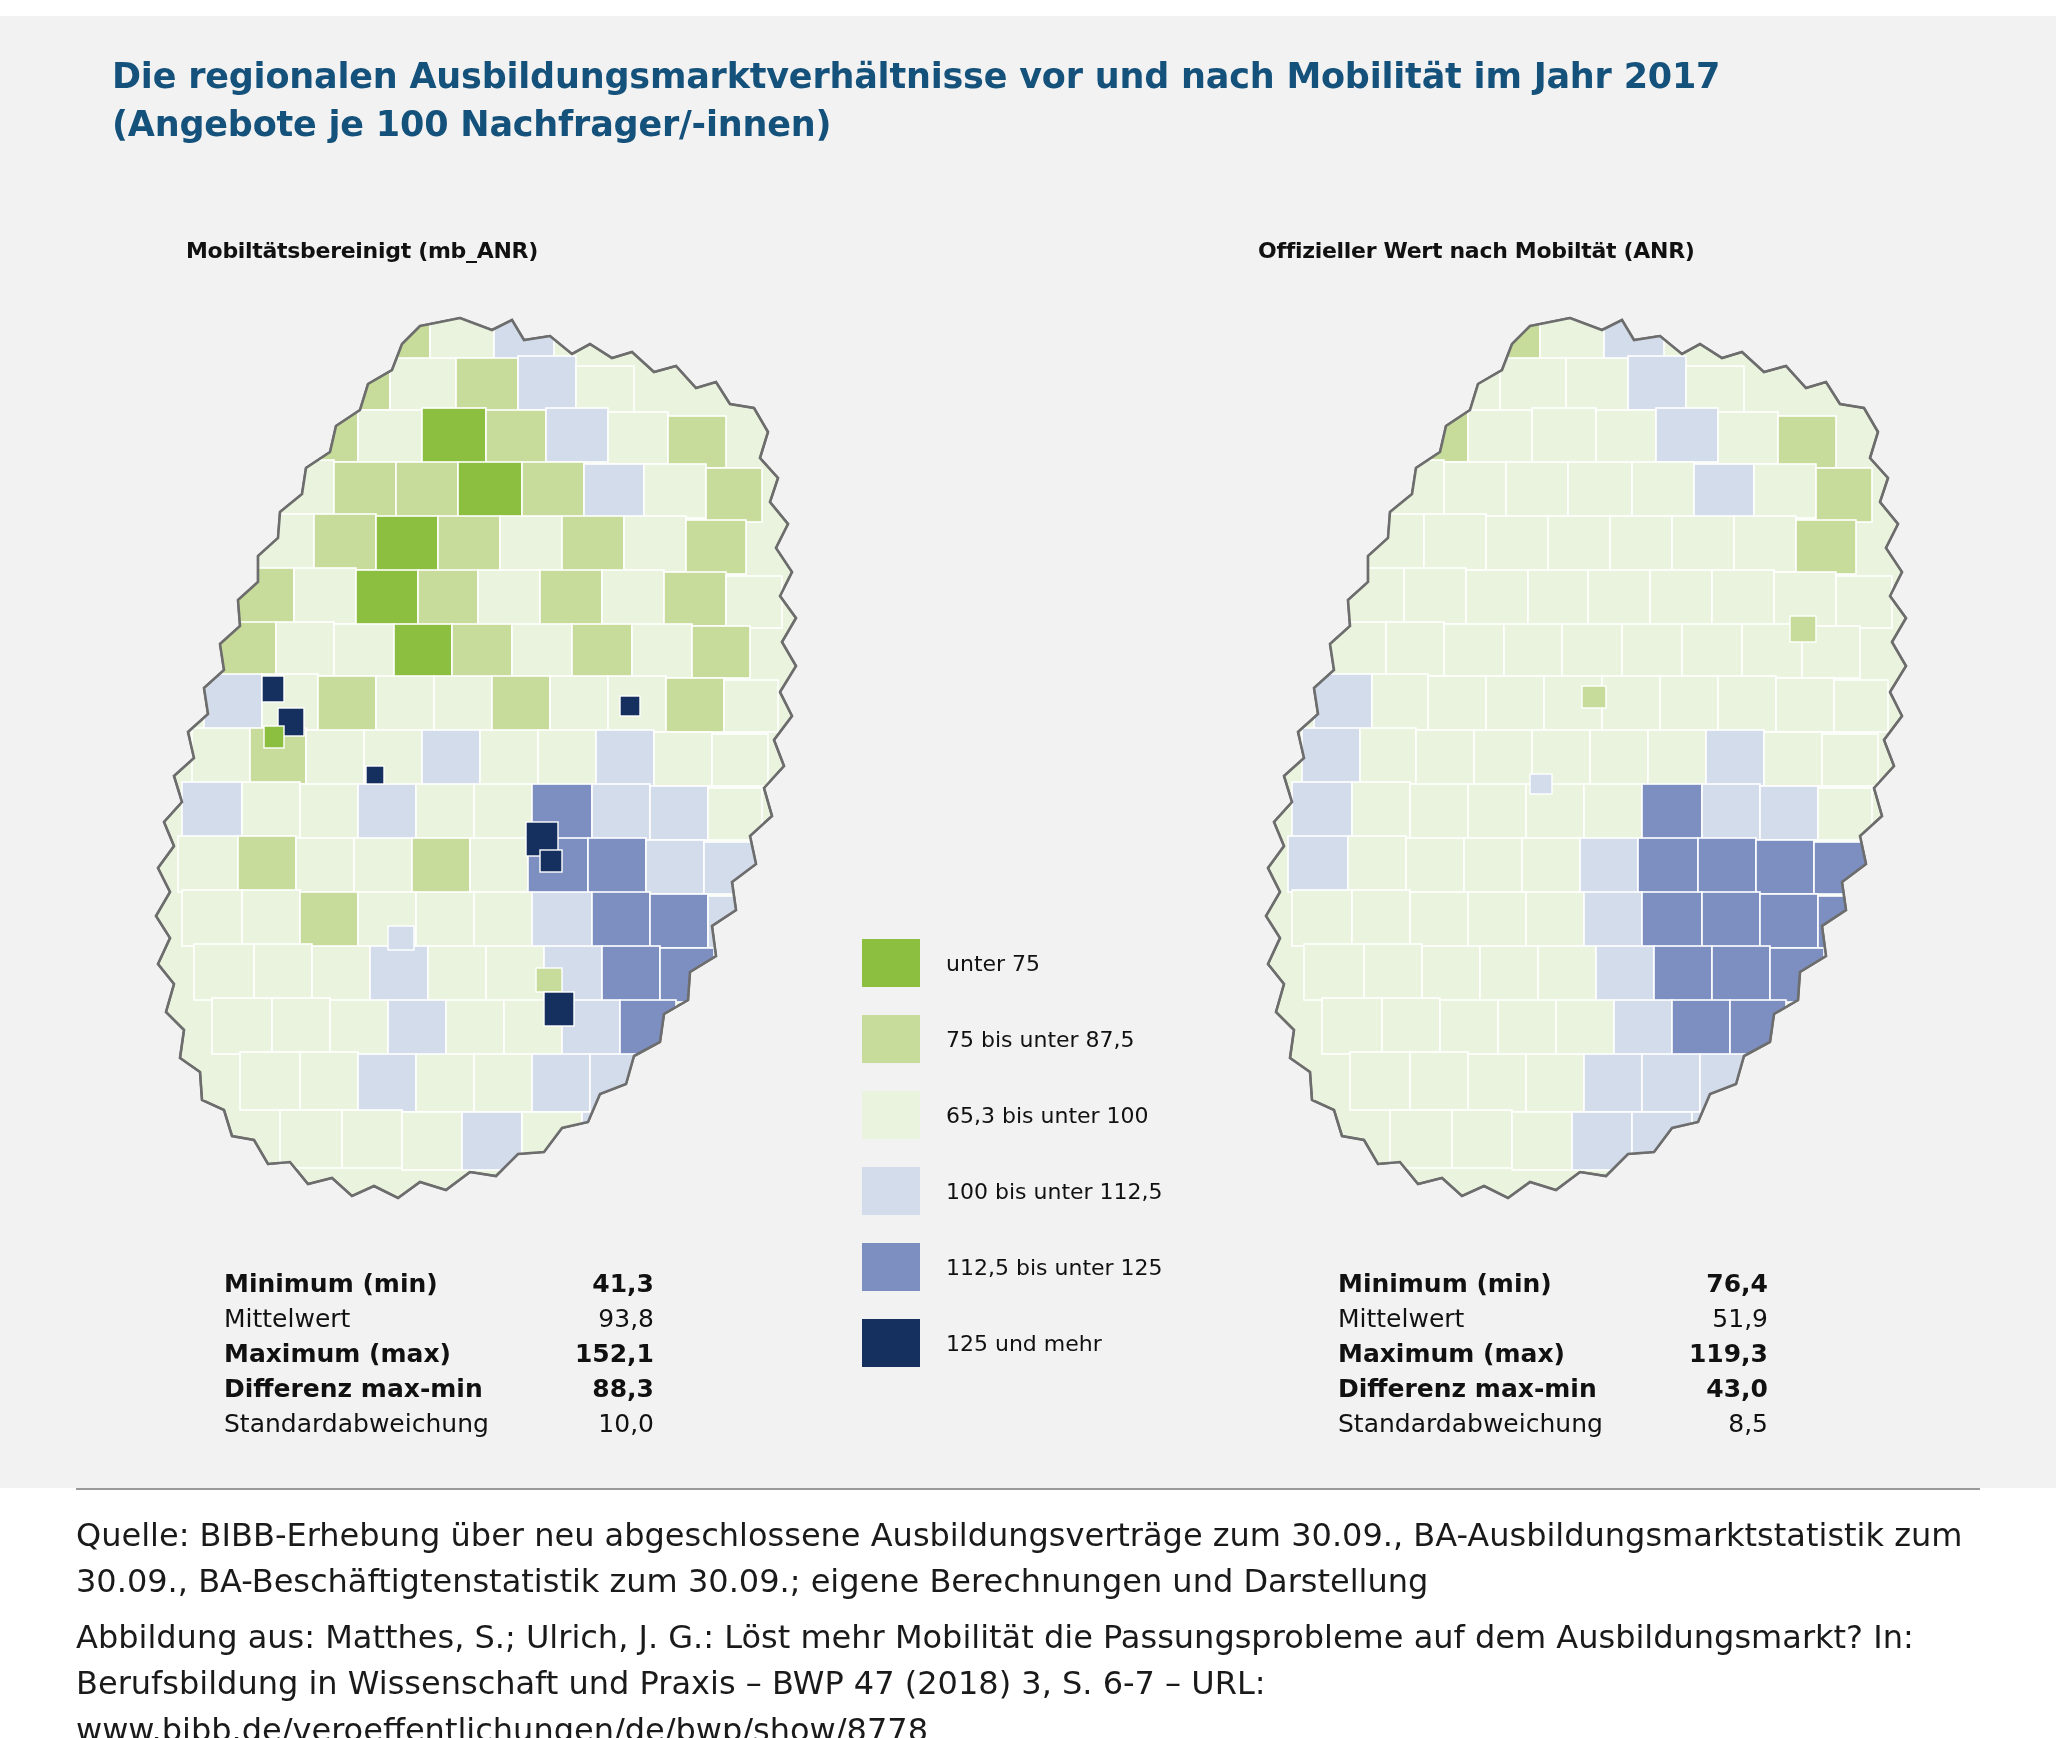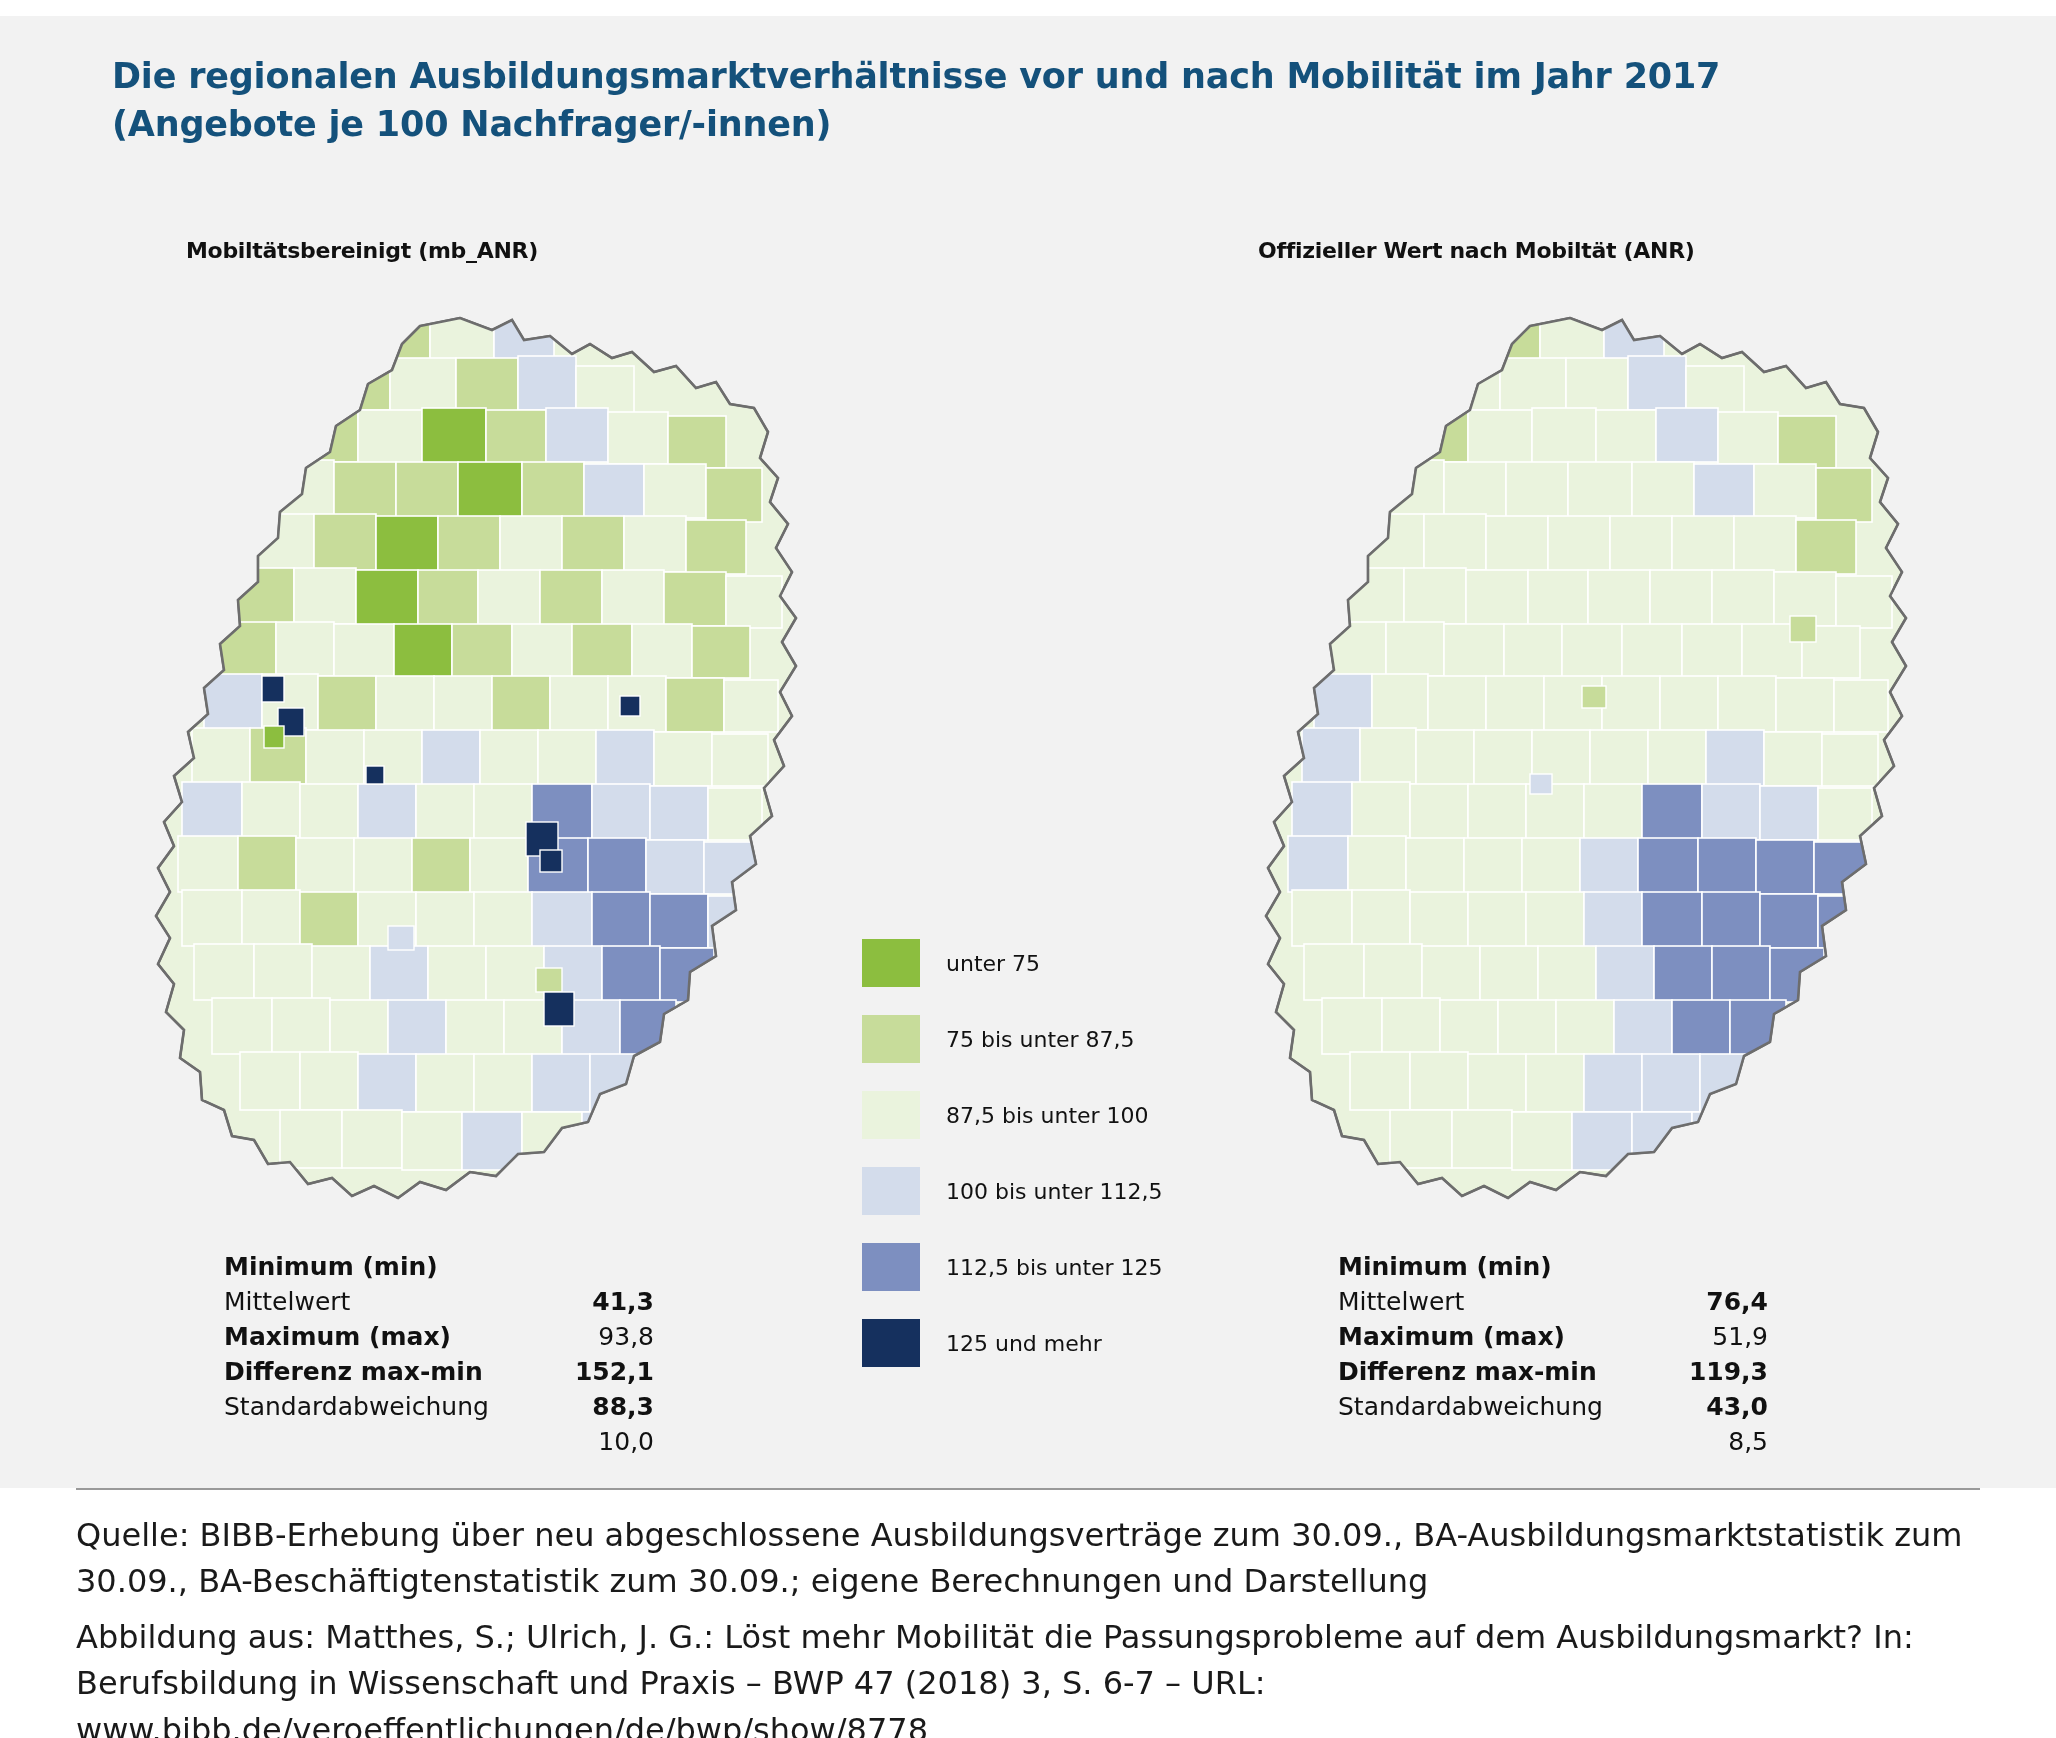--- a/index.html
+++ b/index.html
@@ -89,24 +89,23 @@
   .stats {
     position: absolute;
     width: 430px;
     font-size: 25px;
     color: #111111;
   }
   #stats-left { left: 224px; top: 1250px; }
   #stats-right { left: 1338px; top: 1250px; }
   .stats-row {
     display: flex;
-    justify-content: center;
+    justify-content: space-between;
     height: 35px;
     line-height: 35px;
-    flex-direction: column;
   }
   .stats-row.bold { font-weight: bold; }
   .stats-label { text-align: left; }
   .stats-value { text-align: right; min-width: 90px; }
 
   
   .footer {
     position: absolute;
     left: 0;
     top: 1472px;
@@ -464,21 +463,21 @@
       <div class="legend-row">
         <div class="legend-swatch" style="background:#8cbe3f"></div>
         <div class="legend-label">unter 75</div>
       </div>
       <div class="legend-row">
         <div class="legend-swatch" style="background:#c7dc9a"></div>
         <div class="legend-label">75 bis unter 87,5</div>
       </div>
       <div class="legend-row">
         <div class="legend-swatch" style="background:#eaf3dd"></div>
-        <div class="legend-label">87,5 bis unter 100</div>
+        <div class="legend-label">65,3 bis unter 100</div>
       </div>
       <div class="legend-row">
         <div class="legend-swatch" style="background:#d3dceb"></div>
         <div class="legend-label">100 bis unter 112,5</div>
       </div>
       <div class="legend-row">
         <div class="legend-swatch" style="background:#7d8fc0"></div>
         <div class="legend-label">112,5 bis unter 125</div>
       </div>
       <div class="legend-row">

